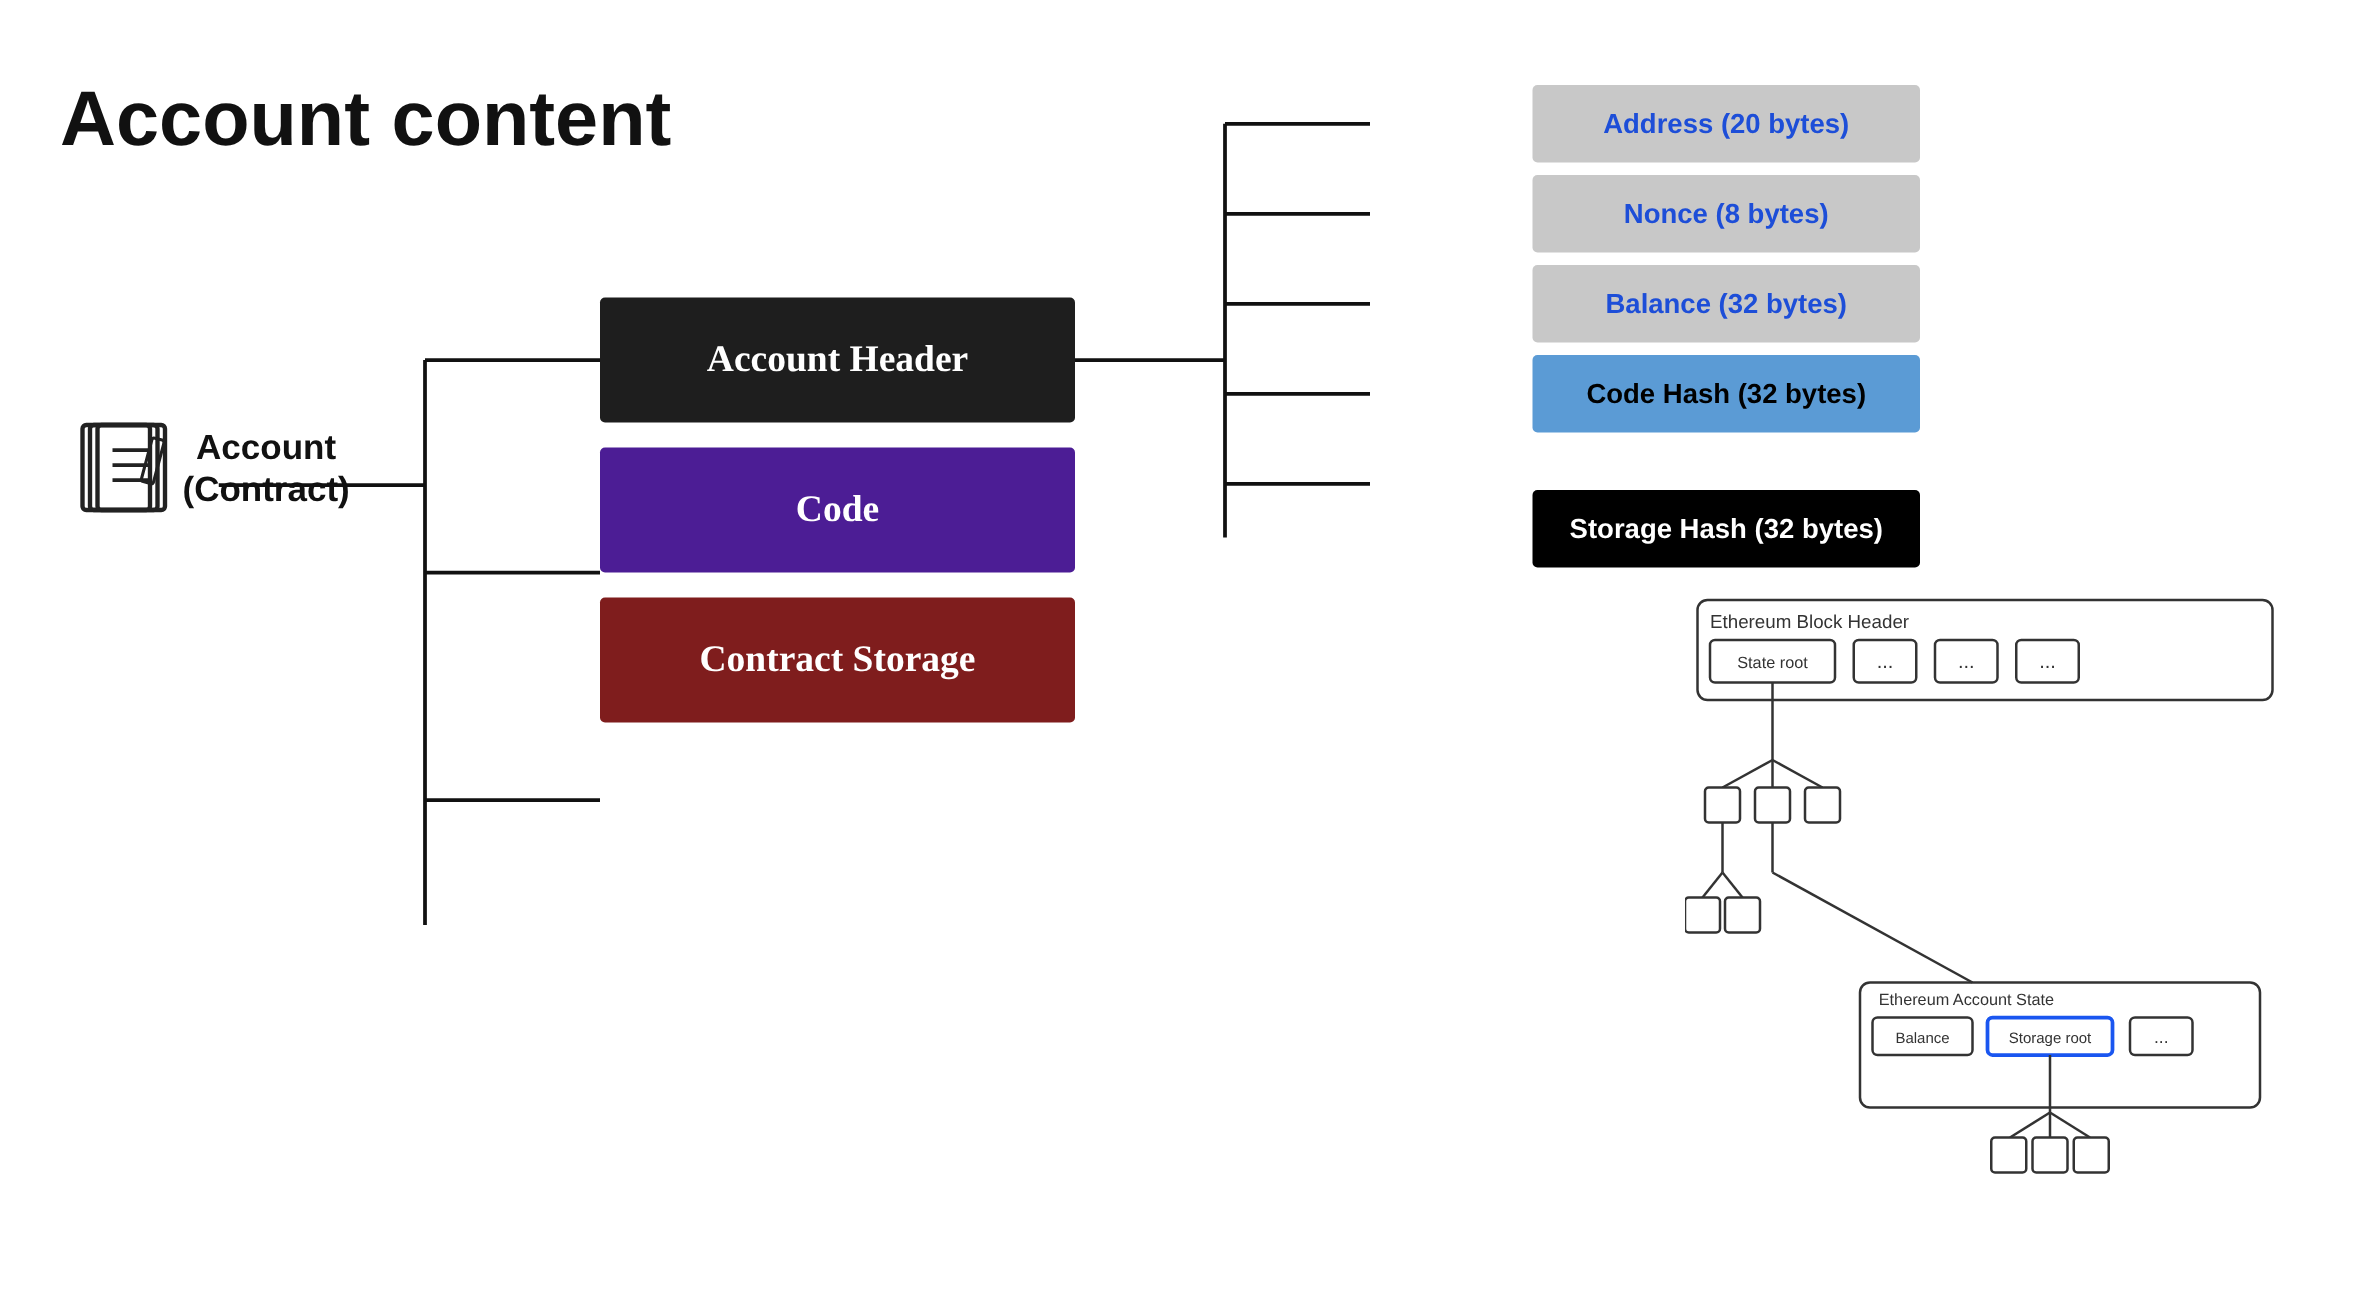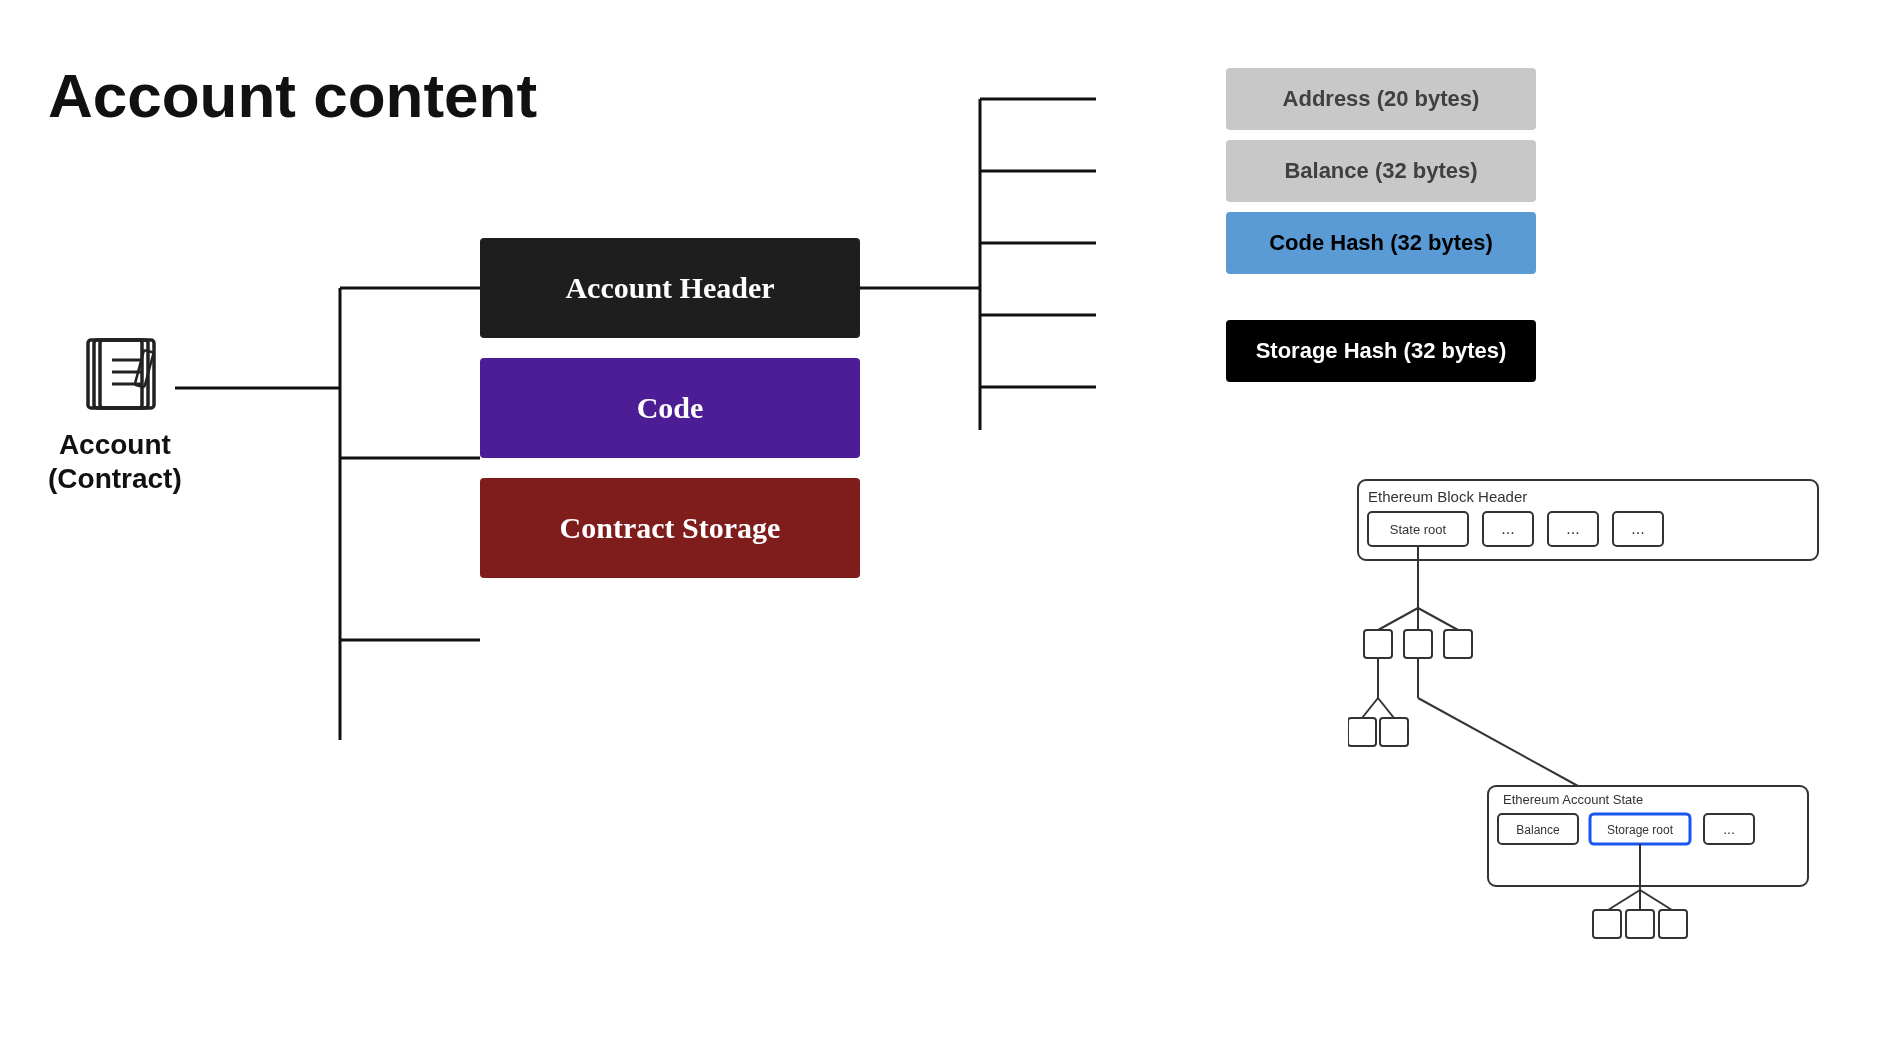--- a/index.html
+++ b/index.html
@@ -21,21 +21,21 @@
       left: 48px;
       margin-top: 28px;
     }
 
     
     .account-icon-area {
       position: absolute;
       top: 330px;
       left: 48px;
       display: flex;
-      flex-direction: column;
+      flex-direction: row;
       align-items: center;
       gap: 8px;
     }
 
     .notebook-icon {
       width: 90px;
       height: 90px;
     }
 
     .account-label {
@@ -97,21 +97,21 @@
       display: flex;
       align-items: center;
       justify-content: center;
       font-size: 22px;
       font-weight: 700;
       border-radius: 4px;
     }
 
     .field-gray {
       background: #c8c8c8;
-      color: #404040;
+      color: #1d4ed8;
     }
 
     .field-lightblue {
       background: #5b9bd5;
       color: #000000;
     }
 
     .field-blue {
       background: #000000;
       color: #fff;
@@ -166,20 +166,21 @@
 </div>
 
 <div class="middle-boxes">
   <div class="box box-header">Account Header</div>
   <div class="box box-code">Code</div>
   <div class="box box-storage">Contract Storage</div>
 </div>
 
 <div class="right-fields">
   <div class="field-box field-gray">Address (20 bytes)</div>
+  <div class="field-box field-gray">Nonce (8 bytes)</div>
   <div class="field-box field-gray">Balance (32 bytes)</div>
   <div class="field-box field-lightblue">Code Hash (32 bytes)</div>
   <div class="field-box field-blue">Storage Hash (32 bytes)</div>
 </div>
 
 <svg class="connector-svg" xmlns="http://www.w3.org/2000/svg">
 
   <line x1="175" y1="388" x2="340" y2="388" stroke="#111" stroke-width="3"></line>
 
   <line x1="340" y1="288" x2="340" y2="740" stroke="#111" stroke-width="3"></line>

